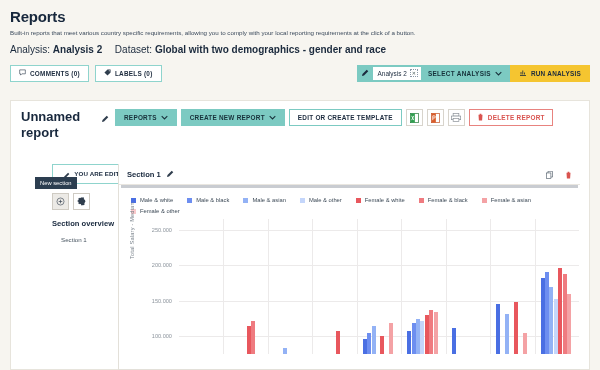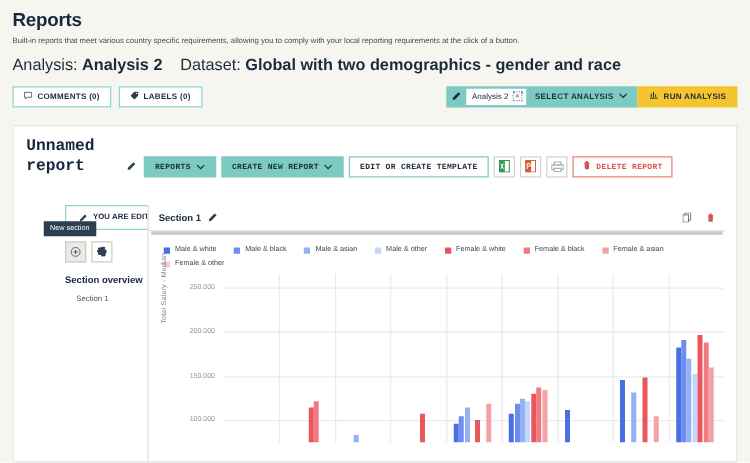--- a/index.html
+++ b/index.html
@@ -9,21 +9,21 @@
     font-family:"Liberation Sans","DejaVu Sans",sans-serif;
     color:#1b2a3d;
     -webkit-font-smoothing:antialiased;
   }
   .page{position:relative;width:600px;height:324px;}
 
   
   .topbar{padding:8px 10px 0 10px;}
   .title{font-size:15px;font-weight:bold;letter-spacing:-.2px;margin:0 0 3px 0;color:#17273c;}
   .subtitle{font-size:6.2px;color:#3b4a5c;line-height:1.5;margin:0 0 7px 0;}
-  .metaline{font-size:13px;color:#1b2a3d;margin-bottom:9px;}
+  .metaline{font-size:10px;color:#1b2a3d;margin-bottom:9px;}
   .metaline .lbl{font-weight:normal;}
   .metaline .val{font-weight:bold;}
   .meta-gap{display:inline-block;width:7px;}
 
   
   .actionrow{display:flex;align-items:center;height:18px;padding:0 10px;}
   .btn{
     display:inline-flex;align-items:center;justify-content:center;gap:4px;
     height:17px;box-sizing:border-box;white-space:nowrap;cursor:pointer;
     font-size:6.4px;font-weight:bold;letter-spacing:.25px;
@@ -45,21 +45,21 @@
   }
   .btn-run{background:#f5c530;color:#1b2a3d;padding:0 9px;height:17px;border:none;}
 
   
   .card{
     position:absolute;left:10px;top:100px;width:580px;height:270px;
     background:#fff;border:1px solid #e7e4dc;box-sizing:border-box;
   }
 
   
-  .rep-head{display:flex;align-items:flex-end;padding:8px 10px 0 10px;font-family:Liberation Mono, monospace;}
+  .rep-head{display:flex;align-items:flex-start;padding:8px 10px 0 10px;}
   .rep-title{font-size:13px;font-weight:bold;line-height:1.25;width:78px;color:#17273c;}
   .rep-pencil{margin:0 6px 0 2px;color:#2f3d4d;}
   .rep-btns{display:flex;align-items:center;gap:4px;}
   .btn-teal{background:#7ccac2;color:#17303a;padding:0 9px;border:none;}
   .btn-tealoutline{border:1px solid #7ccac2;background:#fff;color:#1b2a3d;padding:0 8px;}
   .icon-btn{
     width:17px;height:17px;border:1px solid #d8d4cc;background:#fff;
     display:inline-flex;align-items:center;justify-content:center;cursor:pointer;box-sizing:border-box;
   }
   .btn-delete{border:1px solid #e8837f;background:#fff;color:#d9534f;padding:0 7px;}

